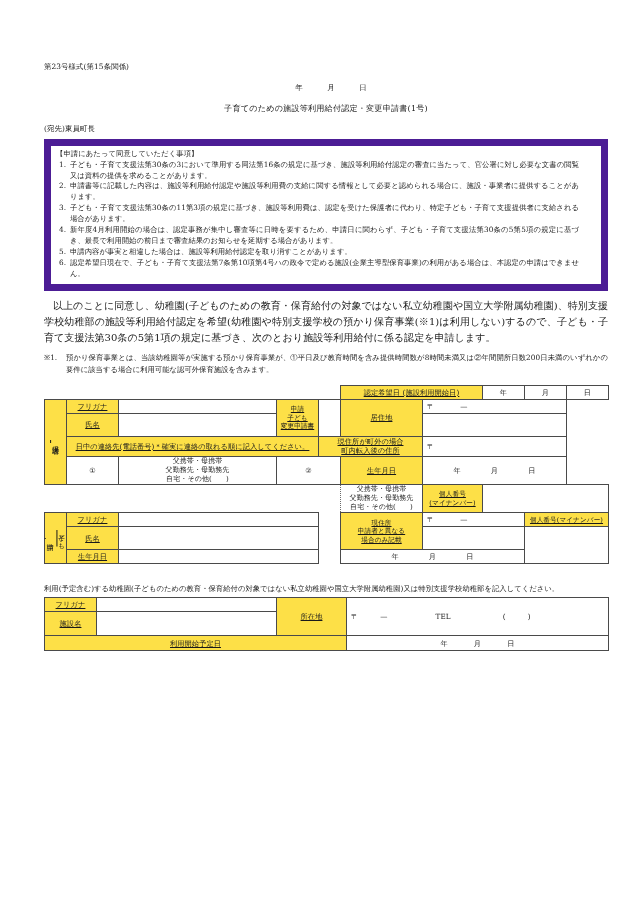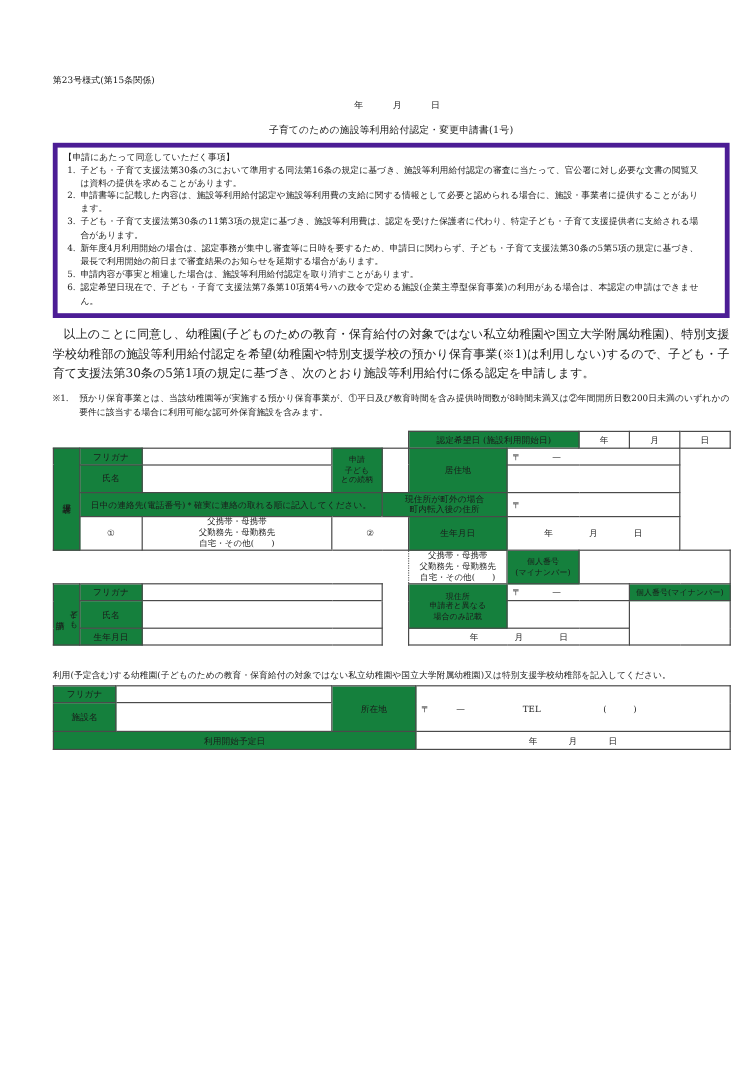--- a/index.html
+++ b/index.html
@@ -57,21 +57,21 @@
     letter-spacing: 0.2px;
   }
   .addressee {
     font-size: 7.4px;
     margin-top: 10px;
     letter-spacing: 0.1px;
   }
 
   
   .consent-box {
-    border: 4px solid #4c1d95;
+    border: 7px solid #4c1d95;
     margin-top: 5px;
     padding: 3px 22px 4px 5px;
     box-sizing: border-box;
   }
   .consent-title {
     font-size: 7.3px;
     line-height: 1.45;
     letter-spacing: 0.1px;
   }
   .consent-item {
@@ -120,21 +120,21 @@
     font-size: 7.2px;
   }
   table.grid td {
     border: 1px solid #4a4a4a;
     padding: 0;
     vertical-align: middle;
     text-align: center;
     letter-spacing: 0.1px;
     line-height: 1.3;
   }
-  .shade { background: #15803d; }
+  .shade { background: #fde047; text-decoration: underline; }
   .no-border { border: none !important; }
   .dash-bot { border-bottom: 1px dotted #6a6a6a !important; }
   .dash-right { border-right: 1px dotted #6a6a6a !important; }
   .dash-left { border-left: 1px dotted #6a6a6a !important; }
   .tl { text-align: left; padding-left: 4px; }
 
   .vert {
     writing-mode: vertical-rl;
     text-orientation: upright;
     margin: 0 auto;
@@ -200,20 +200,21 @@
 <div class="page">
   <div class="doc">
 
     <div class="form-no">第23号様式(第15条関係)</div>
     <div class="date-line">
       <span>年</span>
       <span>月</span>
       <span>日</span>
     </div>
     <div class="doc-title">子育てのための施設等利用給付認定・変更申請書(1号)</div>
+    <div class="addressee">(宛先)東員町長</div>
 
     <div class="consent-box">
       <div class="consent-title">【申請にあたって同意していただく事項】</div>
       <div class="consent-item">
         <div class="num">1.</div>
         <div class="txt">子ども・子育て支援法第30条の3において準用する同法第16条の規定に基づき、施設等利用給付認定の審査に当たって、官公署に対し必要な文書の閲覧又は資料の提供を求めることがあります。</div>
       </div>
       <div class="consent-item">
         <div class="num">2.</div>
         <div class="txt">申請書等に記載した内容は、施設等利用給付認定や施設等利用費の支給に関する情報として必要と認められる場合に、施設・事業者に提供することがあります。</div>
@@ -272,21 +273,21 @@
 
         <tr>
           <td class="shade" rowspan="4">
             <div class="vert">保護者</div>
           </td>
           <td class="shade dash-bot" height="13">フリガナ</td>
           <td class="dash-bot"></td>
           <td rowspan="2" class="shade small">
             <span>申請</span><br>
             <span>子ども</span><br>
-            <span>との続柄</span>
+            <span>変更申請書</span>
           </td>
           <td rowspan="2"></td>
           <td class="shade" rowspan="2">居住地</td>
           <td colspan="3" height="13">
             <div class="zip-row">
               <span>〒</span>
               <span>—</span>
             </div>
           </td>
           <td class="no-border"></td>

